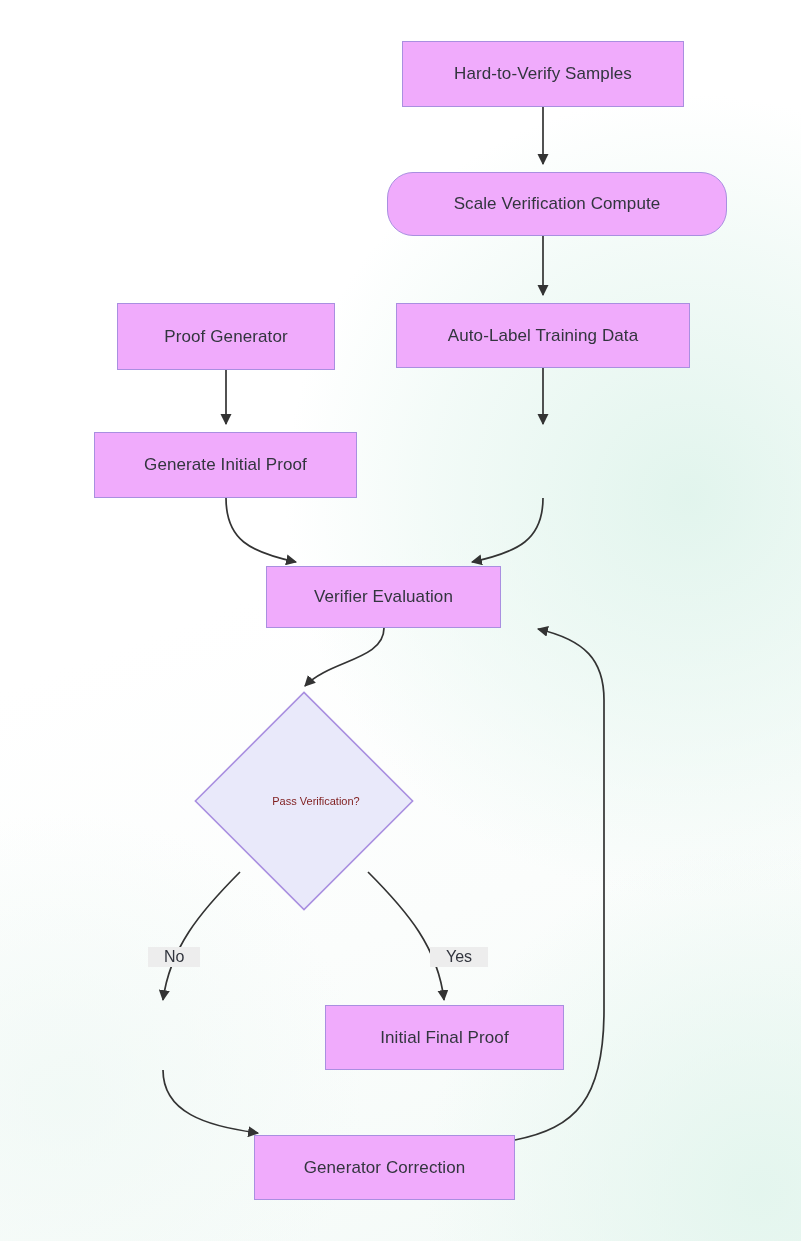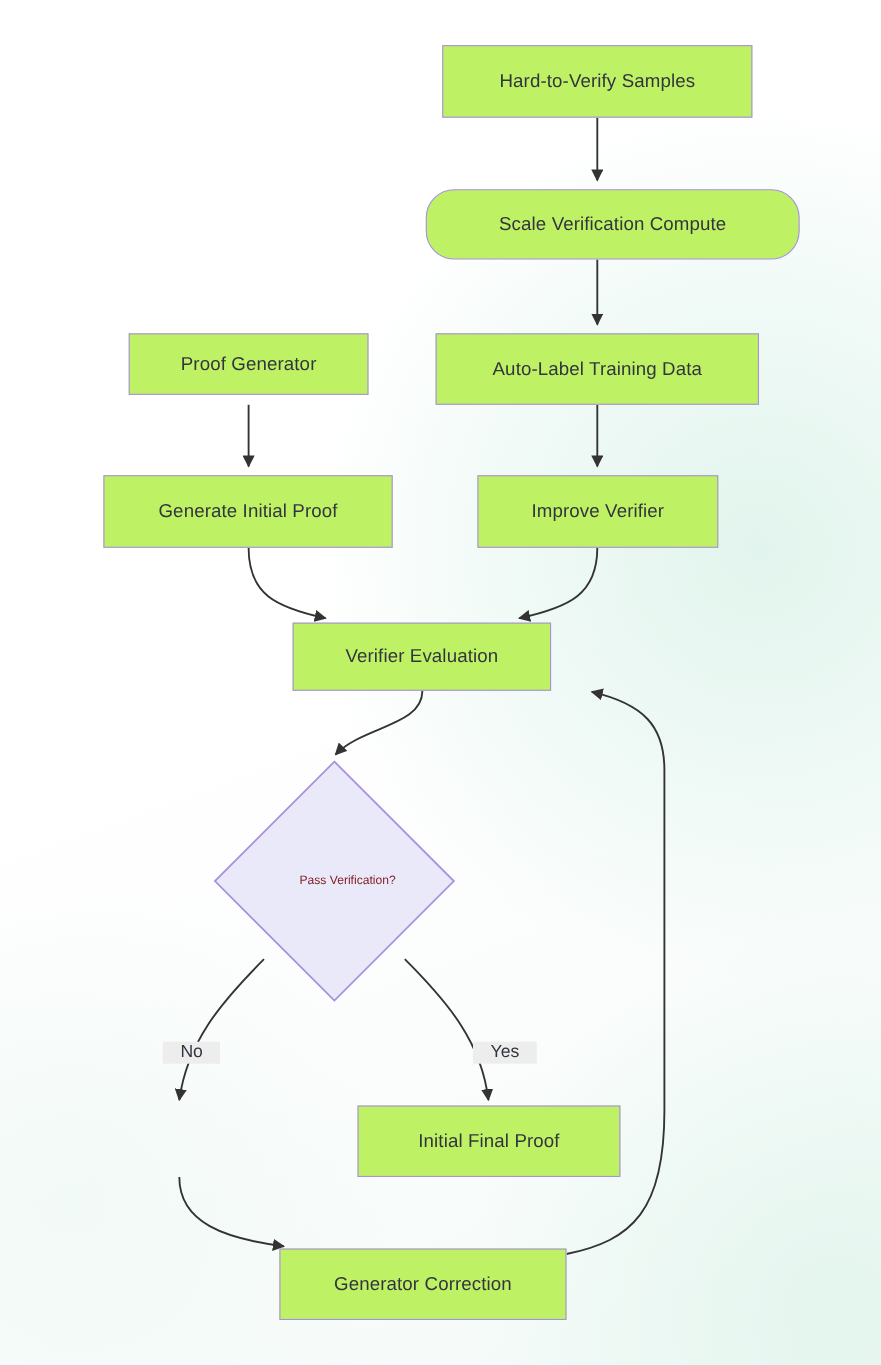--- a/index.html
+++ b/index.html
@@ -30,21 +30,21 @@
     position: absolute;
     left: 0; top: 0;
     width: 801px; height: 1241px;
     pointer-events: none;
   }
   .node {
     position: absolute;
     display: flex;
     align-items: center;
     justify-content: center;
-    background: #bef264;
+    background: #f0abfc;
     border: 1.4px solid #A98FE0;
     color: #32353E;
     font-size: 17px;
     letter-spacing: 0.1px;
     white-space: nowrap;
     z-index: 3;
   }
   .diamond-wrap {
     position: absolute;
     z-index: 3;
@@ -118,35 +118,32 @@
   </svg>
 
   <div class="node" style="left:402px; top:41px; width:282px; height:66px;">
     <span>Hard-to-Verify Samples</span>
   </div>
 
   <div class="node" style="left:387px; top:172px; width:340px; height:64px;border-radius:26px;">
     <span>Scale Verification Compute</span>
   </div>
 
-  <div class="node" style="left:117px; top:303px; width:218px; height:56px;">
+  <div class="node" style="left:117px; top:303px; width:218px; height:67px;">
     <span>Proof Generator</span>
   </div>
 
   <div class="node" style="left:396px; top:303px; width:294px; height:65px;">
     <span>Auto-Label Training Data</span>
   </div>
 
   <div class="node" style="left:94px; top:432px; width:263px; height:66px;">
     <span>Generate Initial Proof</span>
   </div>
 
-  <div class="node" style="left:434px; top:432px; width:219px; height:66px;">
-    <span>Improve Verifier</span>
-  </div>
 
   <div class="node" style="left:266px; top:566px; width:235px; height:62px;">
     <span>Verifier Evaluation</span>
   </div>
 
   <div class="diamond-wrap" style="left:194px; top:691px; width:220px; height:220px;">
     <svg class="diamond-shape" viewBox="0 0 220 220" width="220" height="220" xmlns="http://www.w3.org/2000/svg">
       <polygon points="110,1.4 218.6,110 110,218.6 1.4,110" fill="#E9E9FA" stroke="#A98FE0" stroke-width="1.6"></polygon>
     </svg>
     <span class="diamond-label">Pass Verification?</span>

